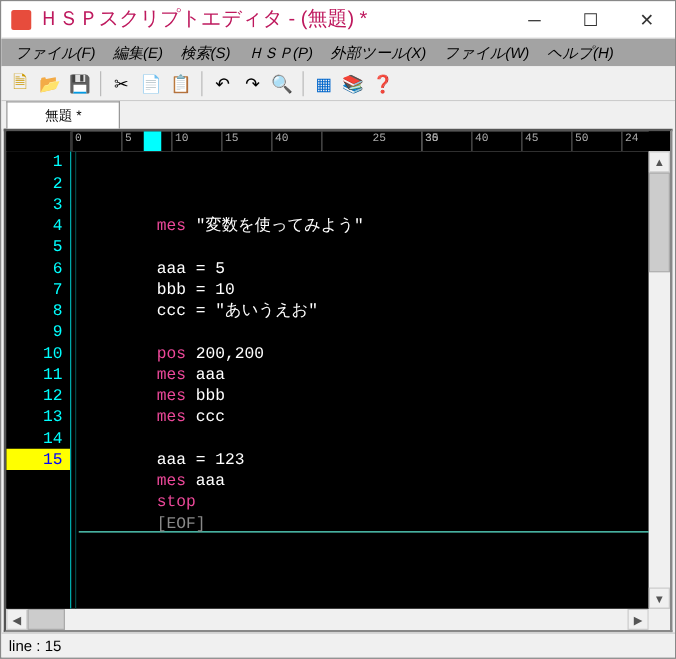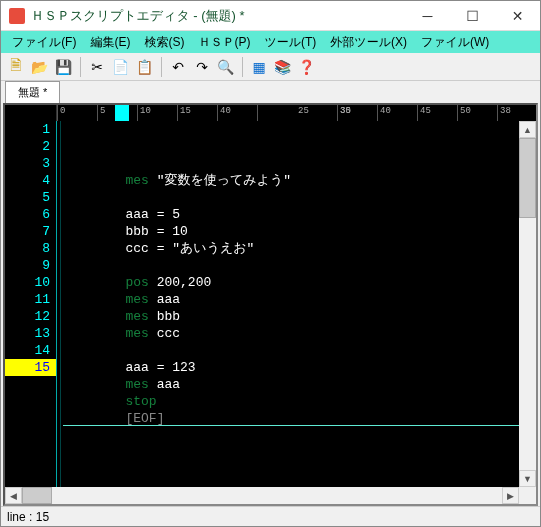--- a/index.html
+++ b/index.html
@@ -1,50 +1,50 @@
 <!DOCTYPE html>
 <html><head>
 <meta charset="utf-8">
 <style>
   * { box-sizing: border-box; margin: 0; padding: 0; }
   body { font-family: "MS UI Gothic", "Meiryo", sans-serif; font-size: 12px; background: #f0f0f0; width: 541px; height: 527px; overflow: hidden; border: 1px solid #888; display: flex; flex-direction: column; }
   
   .titlebar { height: 30px; background: #fff; display: flex; align-items: center; padding: 0 0 0 8px; border-bottom: 1px solid #ddd; }
   .titlebar .icon { width: 16px; height: 16px; margin-right: 6px; background: #e74c3c; border-radius: 2px; }
-  .titlebar .title { flex: 1; font-size: 13px; color: #14532d; }
+  .titlebar .title { flex: 1; font-size: 16px; color: #be185d; }
   .win-btns { display: flex; }
   .win-btn { width: 45px; height: 30px; display: flex; align-items: center; justify-content: center; color: #333; font-size: 14px; }
   
-  .menubar { height: 22px; background: #5eead4; display: flex; align-items: center; padding: 0 4px; font-size: 12px; }
+  .menubar { height: 22px; background: #a3a3a3; display: flex; align-items: center; padding: 0 4px; font-size: 12px; font-style: italic; }
   .menu-item { padding: 3px 7px; cursor: default; }
   
   .toolbar { height: 28px; background: #f0f0f0; display: flex; align-items: center; padding: 2px 4px; gap: 2px; border-bottom: 1px solid #ccc; }
   .tool-btn { width: 22px; height: 22px; display: flex; align-items: center; justify-content: center; border: 1px solid transparent; font-size: 14px; }
   .tool-sep { width: 1px; height: 20px; background: #bbb; margin: 0 3px; }
   
   .tabbar { height: 22px; background: #f0f0f0; display: flex; align-items: flex-end; padding-left: 4px; }
-  .tab { padding: 3px 12px; background: #fff; border: 1px solid #999; border-bottom: none; font-size: 11px; }
+  .tab { padding: 3px 30px; background: #fff; border: 1px solid #999; border-bottom: none; font-size: 11px; }
   
   .editor-frame { flex: 1; border: 2px solid #888; border-top-color: #555; border-left-color: #555; margin: 0 2px; display: flex; flex-direction: column; background: #fff;}
   
   .ruler { height: 16px; background: #000; display: flex; position: relative; font-family: "Courier New", monospace; font-size: 10px; color: #aaa;}
   .ruler .gutter-space { width: 52px; background:#000; border-right:1px solid #333;}
   .ruler .ticks { flex: 1; position: relative; overflow:hidden;}
   .ruler .tick { position: absolute; top: 0; font-size: 9px; color:#aaa; border-left:1px solid #555; padding:1px 2px 0 2px; height:100%;}
   .ruler .cursor-mark { position: absolute; top: 0; width: 14px; height: 100%; background: #0ff; }
   .ruler .scroll-space { width: 17px; background:#000;}
   
   .editor-body { flex: 1; display: flex; background: #000; position: relative; overflow:hidden;}
   .gutter { width: 52px; background: #000; color: #0ff; text-align: right; font-family: "Courier New", monospace; font-size: 13px; padding-top: 0px; border-right: 1px solid #0aa;}
   .gutter .ln { height: 17px; padding-right: 6px; line-height: 17px;}
   .gutter .ln.active { background: #ff0; color: #00f; }
   .code { flex: 1; font-family: "Courier New","MS Gothic", monospace; font-size: 13px; color: #fff; padding-left: 6px; position: relative; white-space: pre; line-height: 17px;}
   .code .line { height: 17px; }
   .code .line.active { border-bottom: 1px solid #5eead4; height:16px;}
-  .kw { color: #15803d; }
+  .kw { color: #ec4899; }
   .str { color: #fff; }
   .num { color: #fff; }
   .eof { color: #888; }
   .vline { position:absolute; left:3px; top:0; bottom:0; width:1px; background:#044;}
   
   .vscroll { width: 17px; background: #f0f0f0; display:flex; flex-direction:column;}
   .vscroll .arrow { height:17px; background:#f0f0f0; border:1px solid #ccc; display:flex; align-items:center; justify-content:center; font-size:9px; color:#555;}
   .vscroll .thumb { width:100%; background:#ccc; height:80px; margin-top:0px; border:1px solid #aaa;}
   .vscroll .track { flex:1; background:#f0f0f0;}
   
@@ -67,23 +67,23 @@
     <div class="win-btn">☐</div>
     <div class="win-btn close">✕</div>
   </div>
 </div>
 
 <div class="menubar">
   <div class="menu-item">ファイル(F)</div>
   <div class="menu-item">編集(E)</div>
   <div class="menu-item">検索(S)</div>
   <div class="menu-item">ＨＳＰ(P)</div>
-  <div class="menu-item">ツール(T)</div>
   <div class="menu-item">外部ツール(X)</div>
   <div class="menu-item">ファイル(W)</div>
+  <div class="menu-item">ヘルプ(H)</div>
 </div>
 
 <div class="toolbar">
   <div class="tool-btn" style="color:#c90">🗎</div>
   <div class="tool-btn" style="color:#c90">📂</div>
   <div class="tool-btn" style="color:#35c">💾</div>
   <div class="tool-sep"></div>
   <div class="tool-btn">✂</div>
   <div class="tool-btn">📄</div>
   <div class="tool-btn">📋</div>
@@ -110,21 +110,21 @@
         <div class="tick" style="left: 40px;">5</div>
         <div class="tick" style="left: 80px;">10</div>
         <div class="tick" style="left: 120px;">15</div>
         <div class="tick" style="left: 160px;">40</div>
         <div class="tick" style="left: 200px; padding-left: 40px;">25</div>
         <div class="tick" style="left: 240px; margin-left: 40px;">30</div>
         <div class="tick" style="left: 280px;">35</div>
         <div class="tick" style="left: 320px;">40</div>
         <div class="tick" style="left: 360px;">45</div>
         <div class="tick" style="left: 400px;">50</div>
-        <div class="tick" style="left: 440px;">38</div>
+        <div class="tick" style="left: 440px;">24</div>
       </div>
     <div class="scroll-space"></div>
   </div>
   <div class="editor-body">
     <div class="gutter" id="gutter">
         <div class="ln">1</div>
         <div class="ln">2</div>
         <div class="ln">3</div>
         <div class="ln">4</div>
         <div class="ln">5</div>

